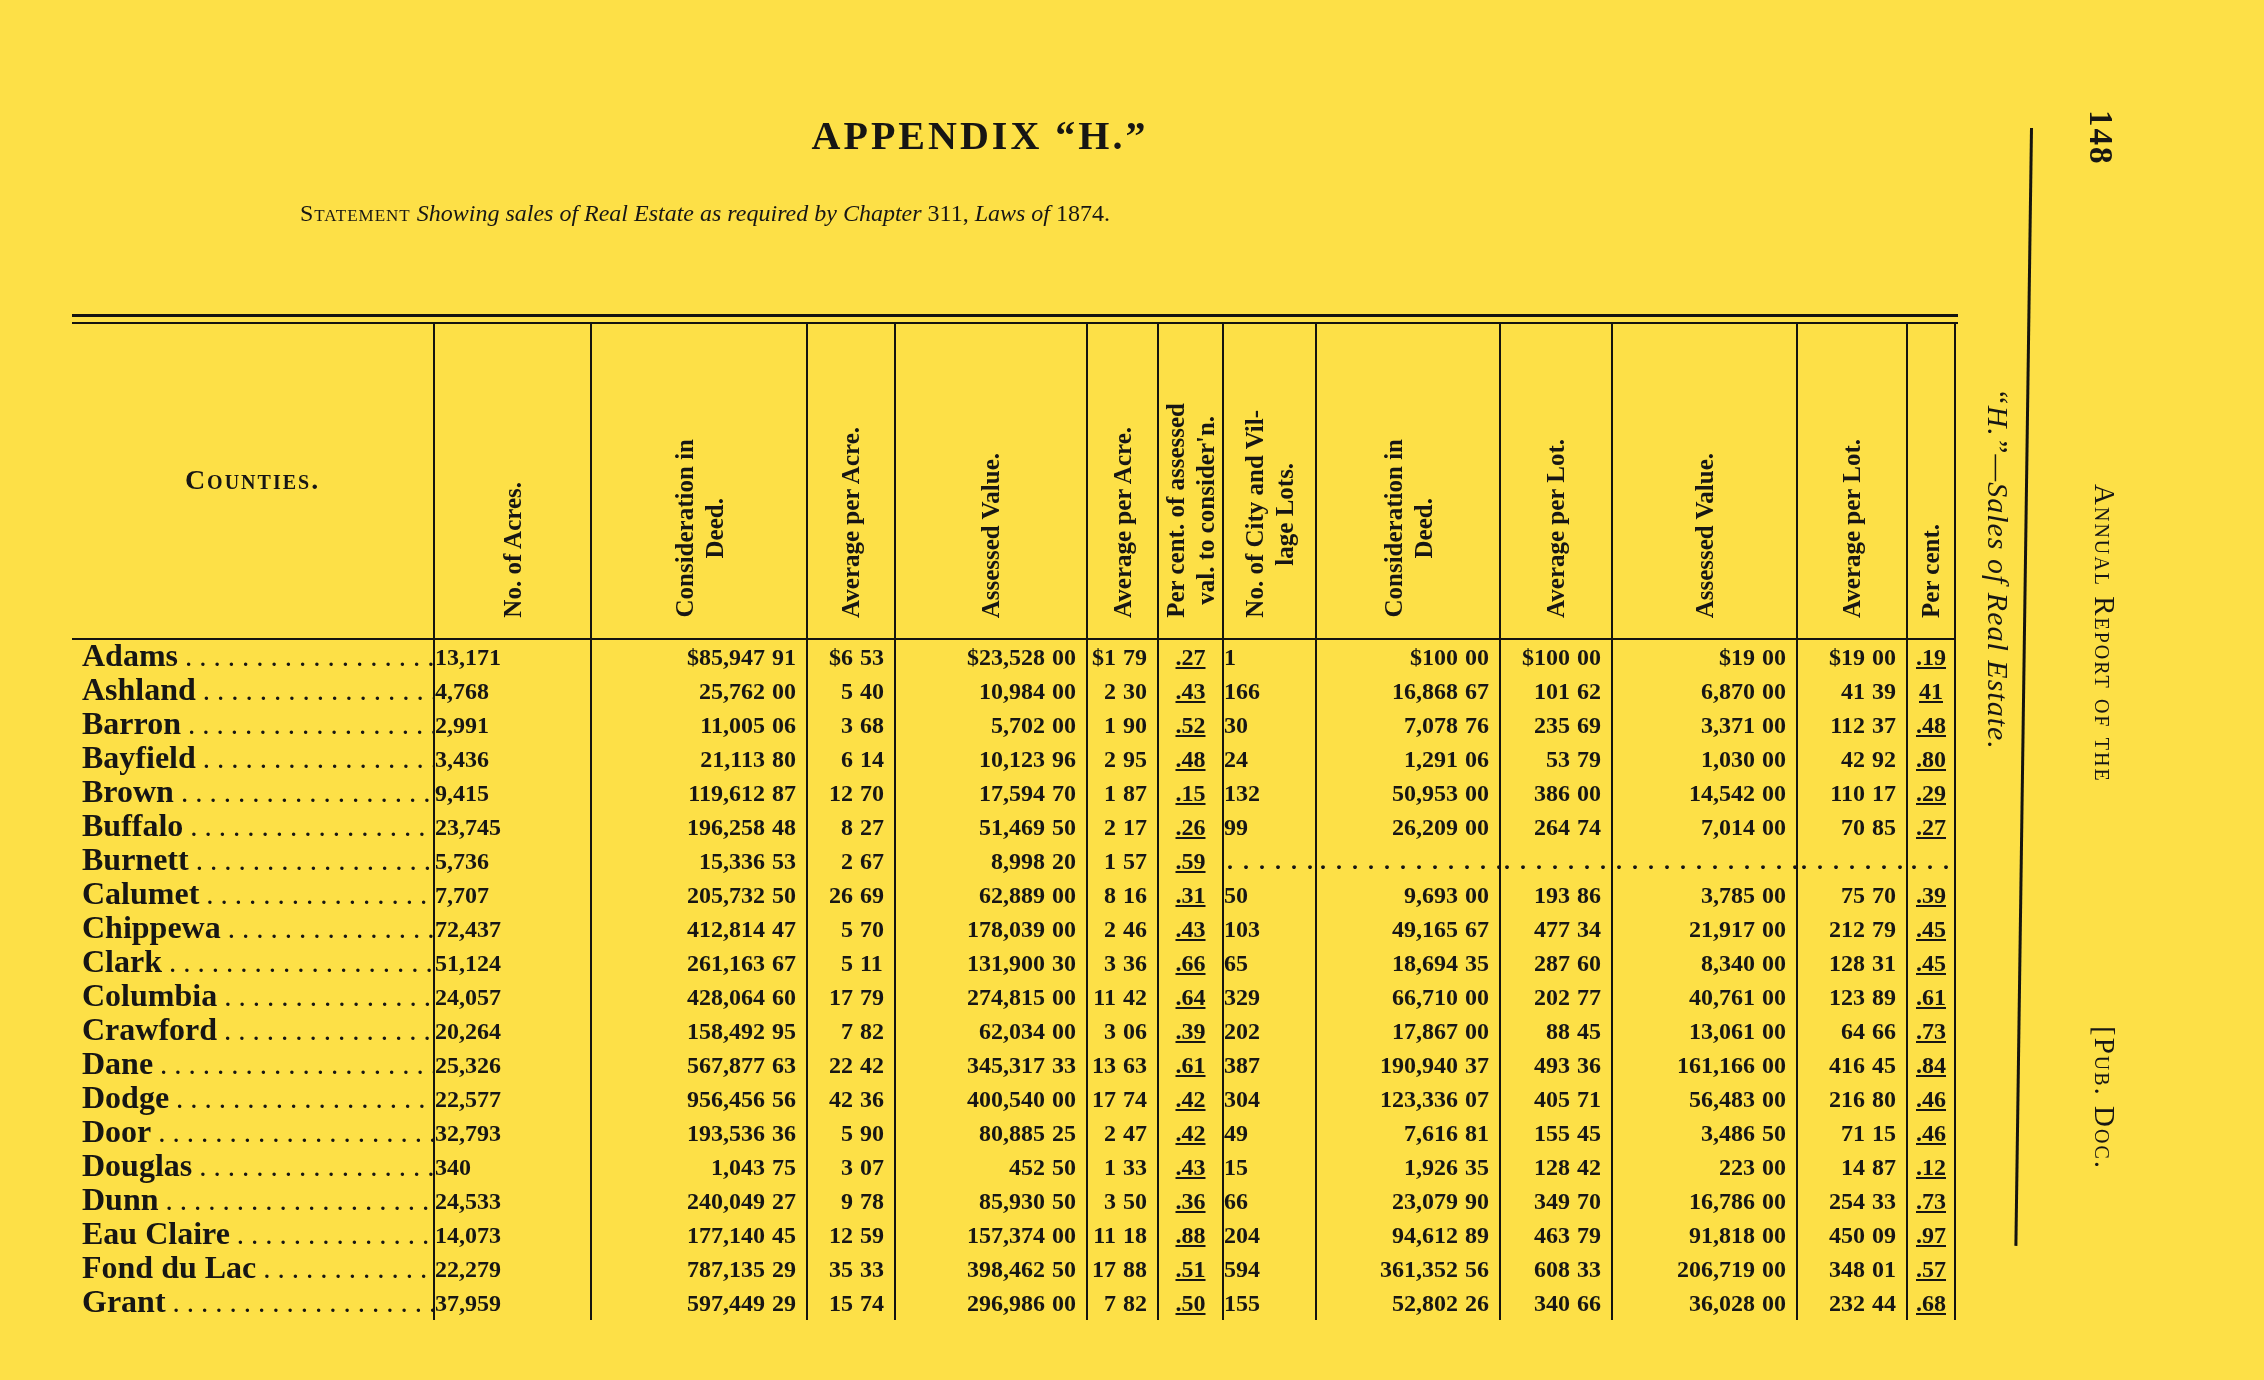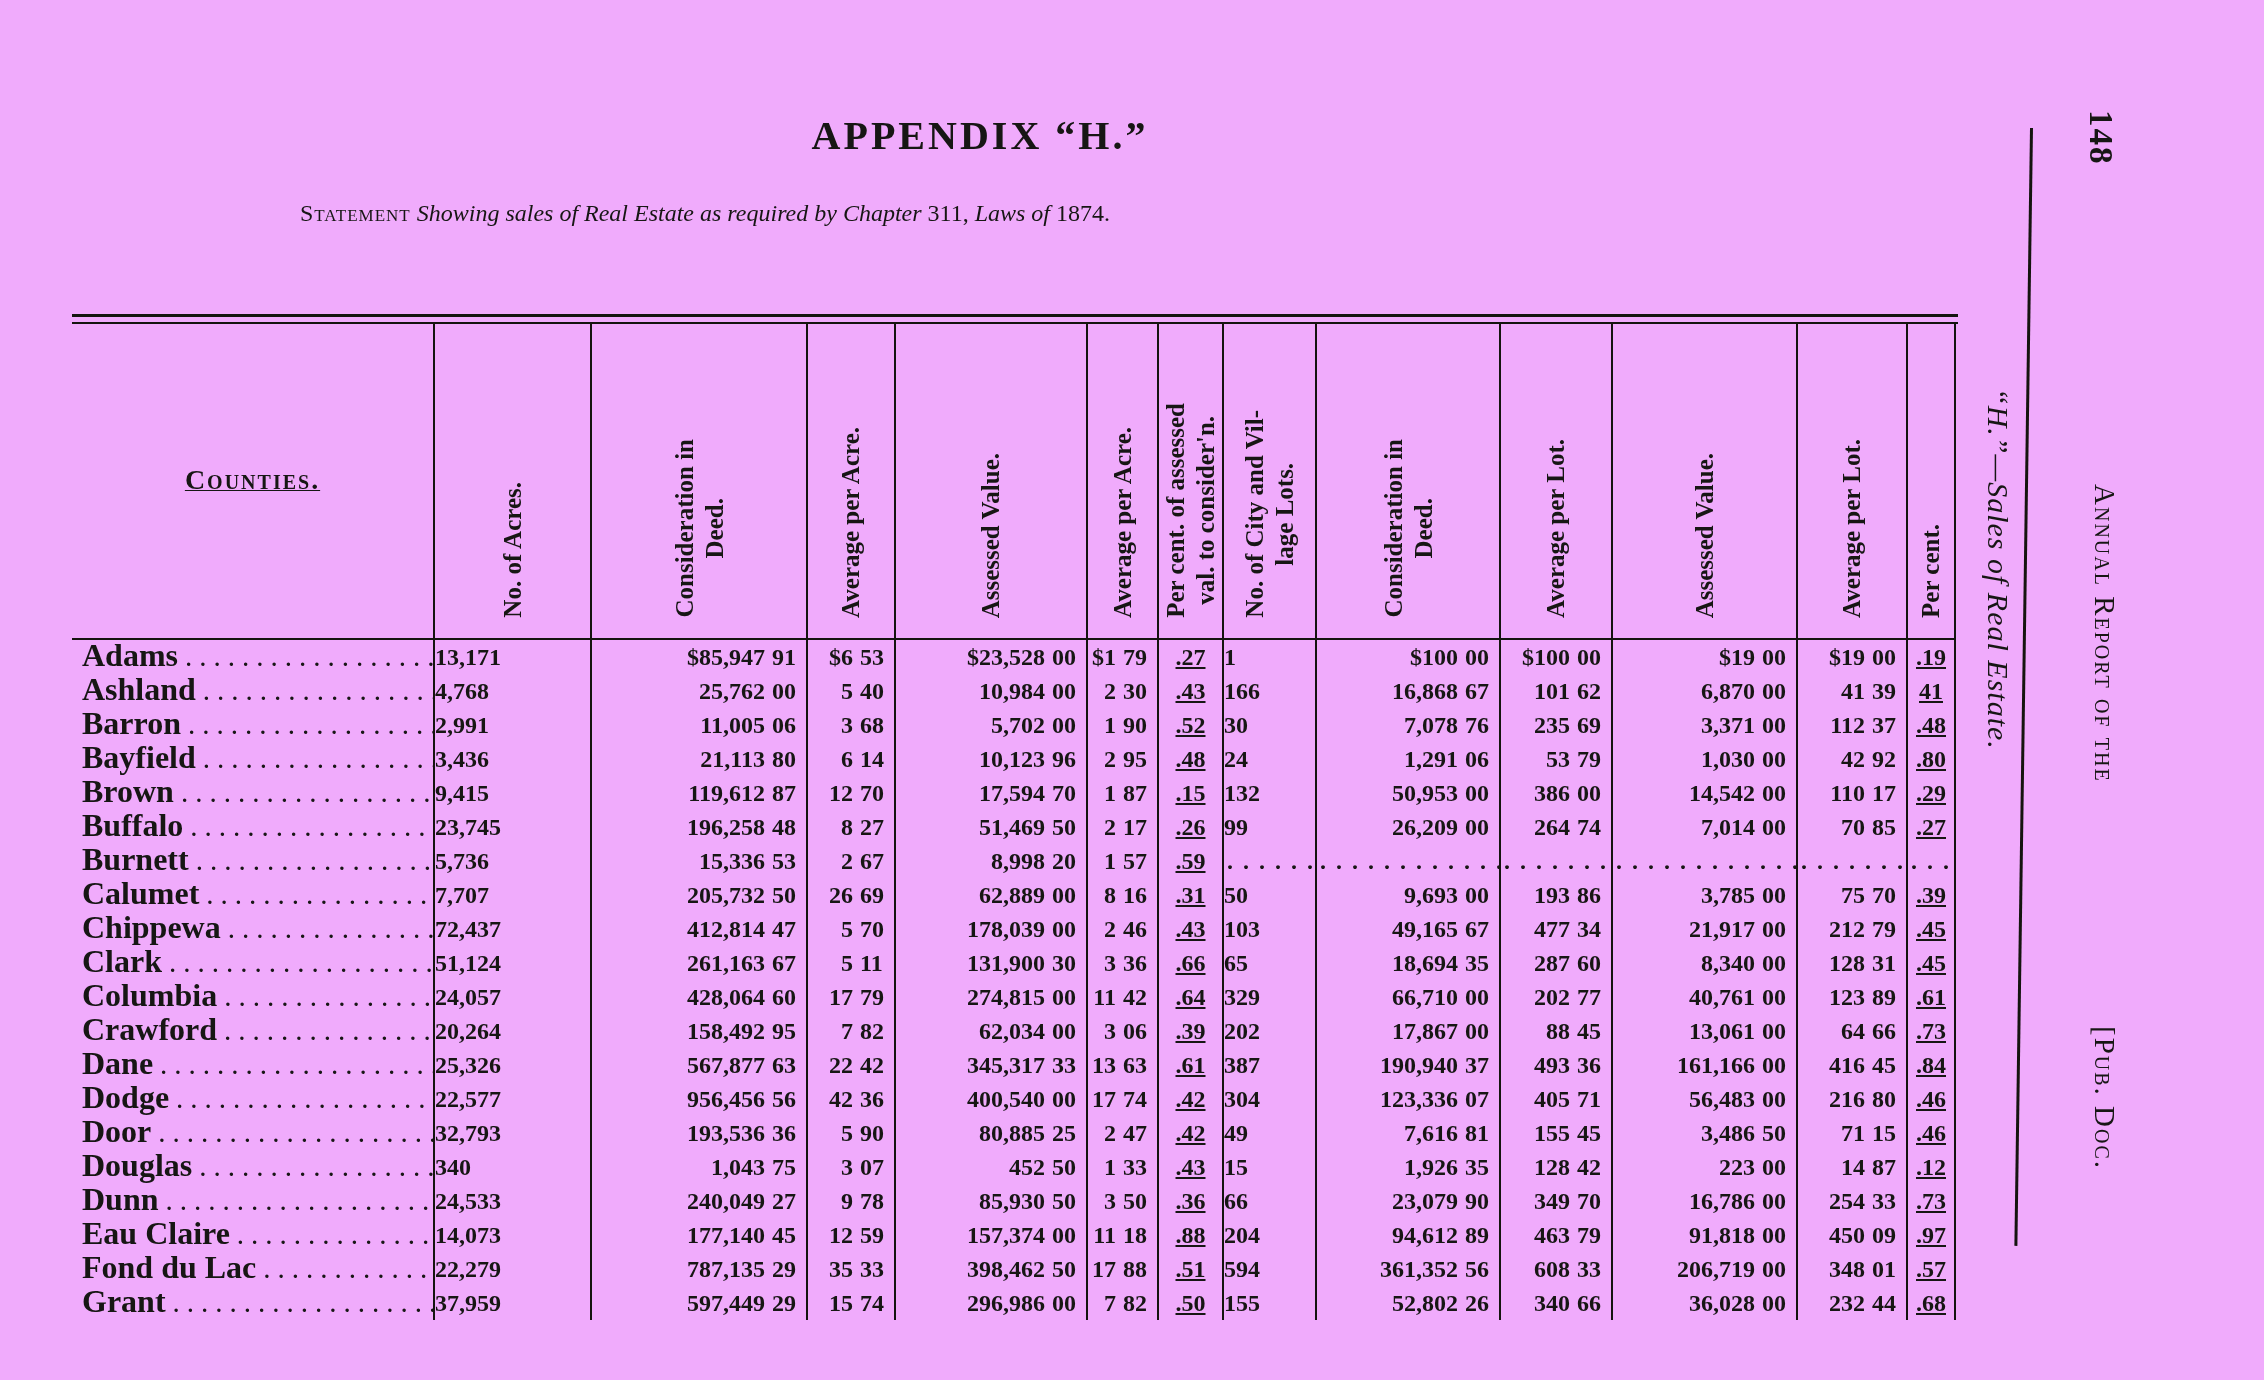--- a/index.html
+++ b/index.html
@@ -1,18 +1,18 @@
 <!DOCTYPE html>
 <html><head>
 <meta charset="utf-8">
 <style>
   html,body{margin:0;padding:0;background:#e8e8e6;}
   .page{
     position:relative;width:2264px;height:1380px;overflow:hidden;
-    background:#f0abfc;color:#171614;
+    background:#fde047;color:#171614;
     font-family:"Liberation Serif","DejaVu Serif",serif;
   }
   
   .title{
     position:absolute;left:40px;top:112px;width:1880px;text-align:center;
     font-size:40px;font-weight:bold;letter-spacing:3px;white-space:nowrap;
   }
   .subtitle{
     position:absolute;left:300px;top:200px;font-size:24px;white-space:nowrap;
   }
@@ -25,21 +25,21 @@
     border-top:3px solid #15140f;border-bottom:2px solid #15140f;
   }
   
   .tbl-wrap{position:absolute;left:72px;top:322px;width:1886px;}
   table{border-collapse:collapse;table-layout:fixed;width:1883px;}
   th,td{padding:0;margin:0;overflow:hidden;}
   th{
     border-right:2px solid #15140f;border-bottom:2px solid #15140f;
     height:316px;vertical-align:bottom;text-align:center;
   }
-  th.county-th{vertical-align:middle;text-decoration:underline;}
+  th.county-th{vertical-align:middle;}
   .vhead{
     display:inline-block;writing-mode:vertical-rl;transform:rotate(180deg);
     font-size:25px;font-weight:bold;line-height:1.18;text-align:center;
     margin-top:8px;margin-bottom:16px;white-space:nowrap;
   }
   .county-head{font-variant:small-caps;font-size:28px;font-weight:bold;letter-spacing:2px;}
   td{
     border-right:2px solid #15140f;height:30px;
     font-size:24px;font-weight:bold;line-height:30px;white-space:nowrap;
   }

